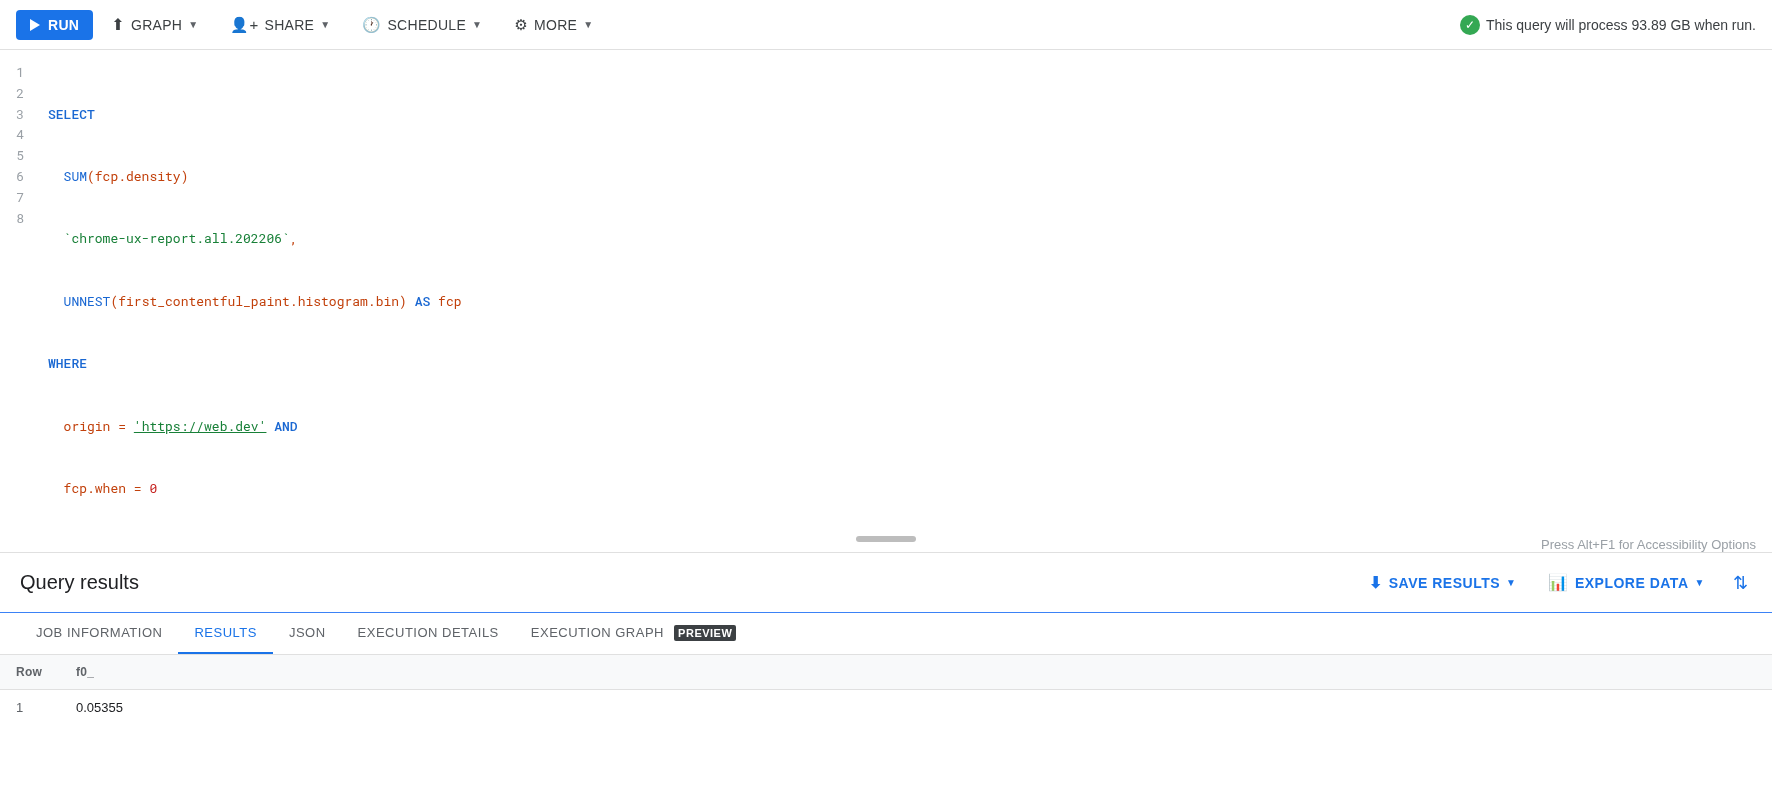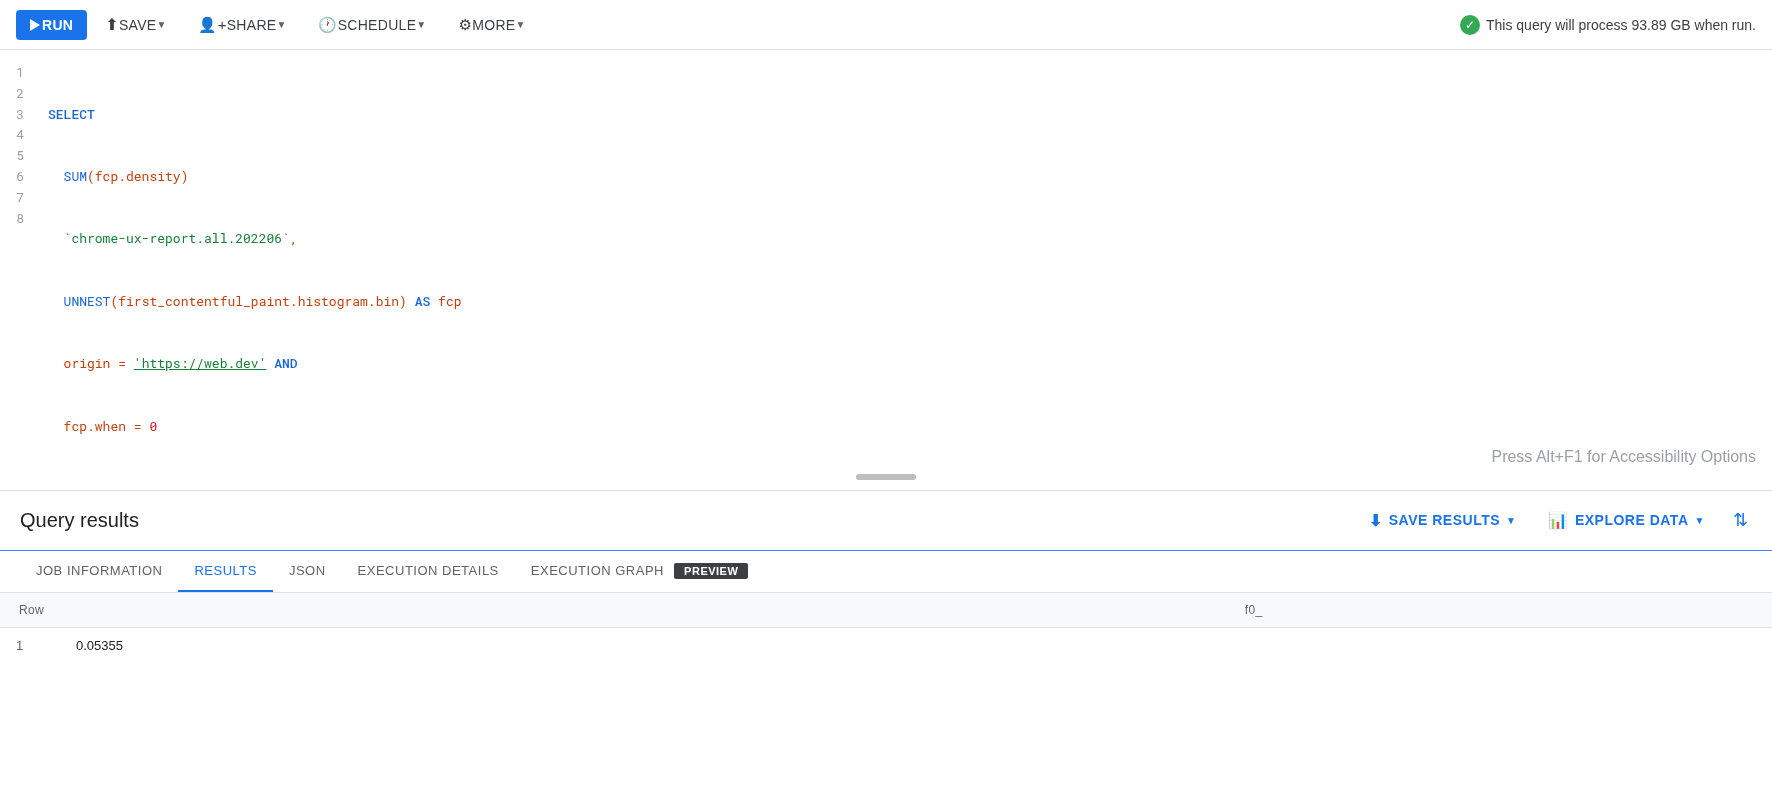--- a/index.html
+++ b/index.html
@@ -10,20 +10,21 @@
       display: flex;
       align-items: center;
       padding: 8px 16px;
       border-bottom: 1px solid #e0e0e0;
       gap: 4px;
       background: #fff;
     }
     .toolbar-btn {
       display: flex;
       align-items: center;
+      gap: 6px;
       padding: 7px 14px;
       border: none;
       border-radius: 4px;
       cursor: pointer;
       font-size: 14px;
       font-weight: 500;
       letter-spacing: 0.3px;
       background: transparent;
       color: #3c4043;
     }
@@ -99,24 +100,24 @@
       bottom: 10px;
       left: 50%;
       transform: translateX(-50%);
       width: 60px;
       height: 6px;
       background: #bdbdbd;
       border-radius: 3px;
     }
     .accessibility-hint {
       position: absolute;
-      bottom: 24px;
+      bottom: 0;
       right: 16px;
       color: #9aa0a6;
-      font-size: 16px;
+      font-size: 13px;
     }
 
     
     .results-section {
       background: #fff;
     }
     .results-header {
       display: flex;
       align-items: center;
       padding: 14px 20px;
@@ -177,37 +178,37 @@
     }
     .tab-item.active {
       color: #1a73e8;
       border-bottom: 2px solid #1a73e8;
     }
     .tab-preview-badge {
       background: #3c4043;
       color: #fff;
       font-size: 11px;
       font-weight: 600;
-      padding: 2px 10px;
+      padding: 2px 4px;
       border-radius: 2px;
       margin-left: 6px;
       letter-spacing: 0.5px;
     }
 
     
     .results-table {
       width: 100%;
       border-collapse: collapse;
       font-size: 13px;
     }
     .results-table th {
       background: #f8f9fa;
       padding: 10px 16px;
-      text-align: right;
-      font-weight: 400;
+      text-align: left;
+      font-weight: 700;
       color: #5f6368;
       border-bottom: 1px solid #e0e0e0;
       font-size: 12px;
       letter-spacing: 0.3px;
     }
     .results-table td {
       padding: 10px 16px;
       border-bottom: 1px solid #f1f3f4;
       color: #202124;
     }
@@ -218,21 +219,21 @@
 <body>
 
 <div class="toolbar">
   <button class="toolbar-btn run-btn">
     <span style="display:inline-block;width:0;height:0;border-top:6px solid transparent;border-bottom:6px solid transparent;border-left:10px solid #fff;margin-right:2px;"></span>
     <span>RUN</span>
   </button>
 
   <button class="toolbar-btn">
     <span style="font-size:16px;">⬆</span>
-    <span>SAVE</span>
+    <span>GRAPH</span>
     <span class="dropdown-arrow">▼</span>
   </button>
 
   <button class="toolbar-btn">
     <span style="font-size:15px;">👤+</span>
     <span>SHARE</span>
     <span class="dropdown-arrow">▼</span>
   </button>
 
   <button class="toolbar-btn">
@@ -265,20 +266,21 @@
       <div>5</div>
       <div>6</div>
       <div>7</div>
       <div>8</div>
     </div>
     <div class="code-content">
       <span class="line"><span class="kw">SELECT</span></span>
       <span class="line">  <span class="fn">SUM</span><span class="plain">(fcp.density)</span></span>
       <span class="line">  <span class="tbl">`chrome-ux-report.all.202206`</span><span class="plain">,</span></span>
       <span class="line">  <span class="fn">UNNEST</span><span class="plain">(first_contentful_paint.histogram.bin) </span><span class="kw">AS</span><span class="plain"> fcp</span></span>
+      <span class="line"><span class="kw">WHERE</span></span>
       <span class="line">  <span class="plain">origin = </span><span class="str-link">'https://web.dev'</span><span class="plain"> </span><span class="kw">AND</span></span>
       <span class="line">  <span class="plain">fcp.when = </span><span class="num">0</span></span>
     </div>
   </div>
   <div class="scrollbar-hint"></div>
   <div class="accessibility-hint">Press Alt+F1 for Accessibility Options</div>
 </div>
 
 <div class="results-section">
   <div class="results-header">

